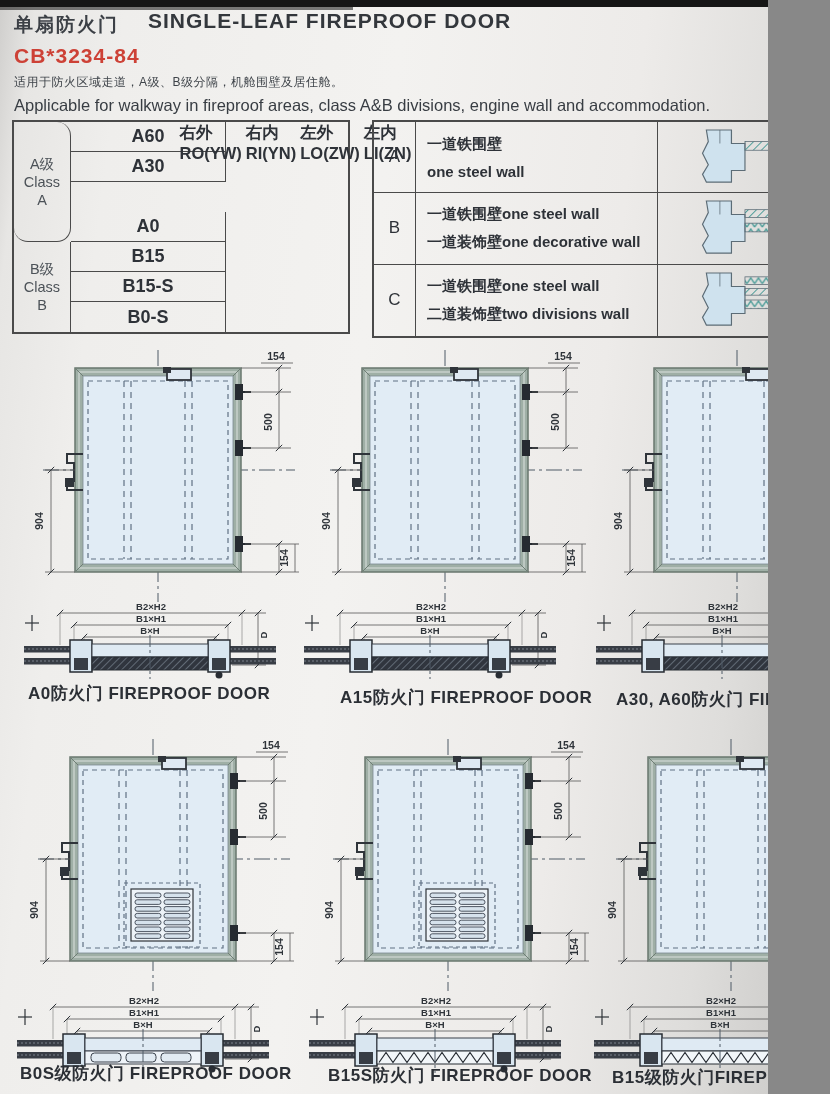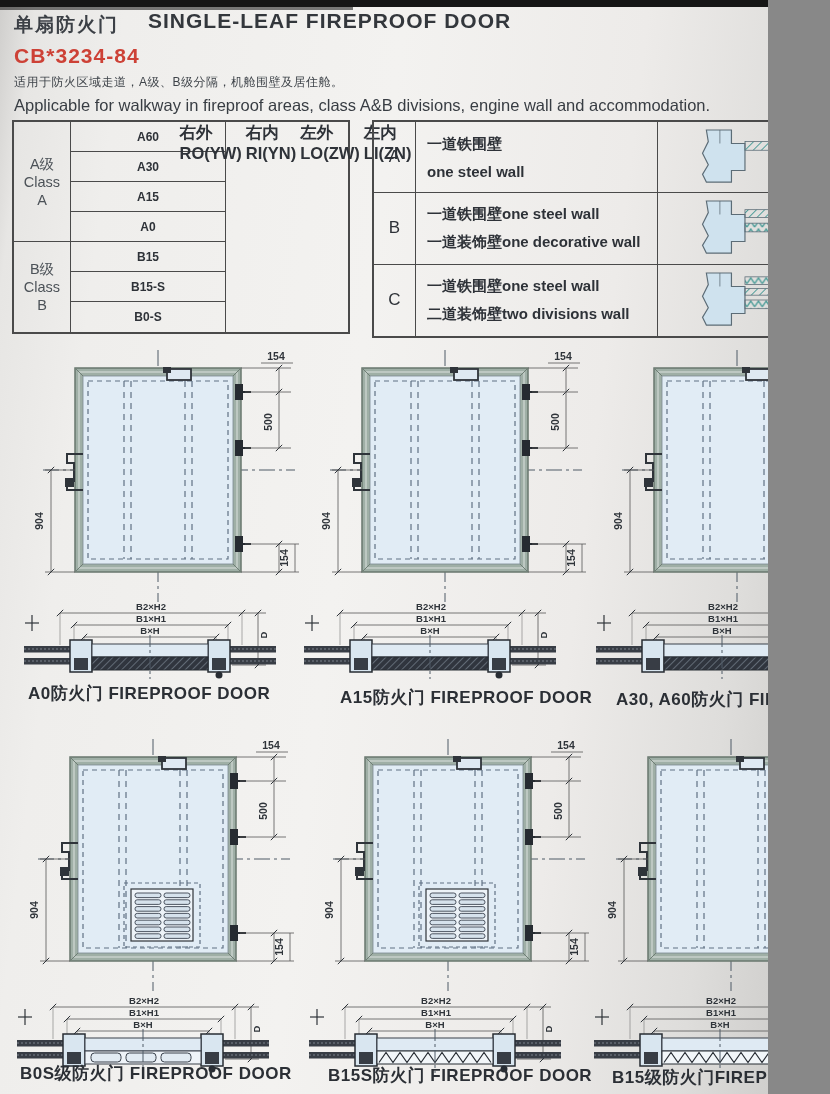--- a/index.html
+++ b/index.html
@@ -16,24 +16,24 @@
   .std{position:absolute;left:14px;top:44px;font-size:21px;font-weight:bold;color:#cd4136;letter-spacing:1px;}
   .desc-zh{position:absolute;left:14px;top:74px;font-size:12px;color:#3f444a;letter-spacing:.5px;}
   .desc-en{position:absolute;left:14px;top:96px;font-size:16.5px;color:#383d43;}
   
   .class-table{position:absolute;left:12px;top:120px;width:338px;height:214px;display:grid;
     grid-template-columns:57px 155px 126px;grid-template-rows:repeat(7,1fr);
     border:2px solid #4a4a4a;box-sizing:border-box;}
   .ct-cell{display:flex;align-items:center;justify-content:center;box-sizing:border-box;}
   .ct-group{grid-column:1;border-right:1px solid #4a4a4a;flex-direction:column;
     font-size:14.5px;color:#4c5258;line-height:18px;}
-  .ct-groupA{grid-row:1/5;border-bottom:1px solid #4a4a4a;}
+  .ct-groupA{grid-row:1/5;border-bottom:1px solid #4a4a4a;border-radius:14px;}
   .ct-groupB{grid-row:5/8;}
   .ct-rating{grid-column:2;border-right:1px solid #4a4a4a;border-bottom:1px solid #4a4a4a;
-    font-size:12px;font-weight:bold;color:#2e3238;text-align:center;}
+    font-size:18px;font-weight:bold;color:#2e3238;text-align:center;}
   .ct-rating.last{border-bottom:none;}
   .ct-orient{grid-column:3;grid-row:1/8;flex-direction:row;align-items:flex-start;
     justify-content:center;padding-left:13px;gap:4px;font-size:16.5px;font-weight:bold;color:#2e3238;}
   
   .wall-table{position:absolute;left:372px;top:120px;width:456px;height:218px;display:grid;
     grid-template-columns:42px 242px 172px;grid-template-rows:1fr 1fr 1fr;
     border:2px solid #4a4a4a;box-sizing:border-box;}
   .wt-cell{box-sizing:border-box;display:flex;align-items:center;}
   .wt-letter{justify-content:center;border-right:1px solid #4a4a4a;font-size:17px;color:#2e3238;}
   .wt-desc{flex-direction:column;align-items:flex-start;justify-content:center;gap:9px;
@@ -58,21 +58,20 @@
   <div class="desc-en">Applicable for walkway in fireproof areas, class A&amp;B divisions, engine wall and accommodation.</div>
 
   <div class="class-table">
     <div class="ct-cell ct-group ct-groupA">
       <span>A级</span>
       <span>Class</span>
       <span>A</span>
     </div>
     <div class="ct-cell ct-rating" style="grid-row:1">A60</div>
     <div class="ct-cell ct-rating" style="grid-row:2">A30</div>
-    <div class="ct-cell ct-rating" style="grid-row:3">A15</div>
     <div class="ct-cell ct-rating" style="grid-row:4">A0</div>
     <div class="ct-cell ct-group ct-groupB">
       <span>B级</span>
       <span>Class</span>
       <span>B</span>
     </div>
     <div class="ct-cell ct-rating" style="grid-row:5">B15</div>
     <div class="ct-cell ct-rating" style="grid-row:6">B15-S</div>
     <div class="ct-cell ct-rating last" style="grid-row:7">B0-S</div>
     <div class="ct-cell ct-orient">

